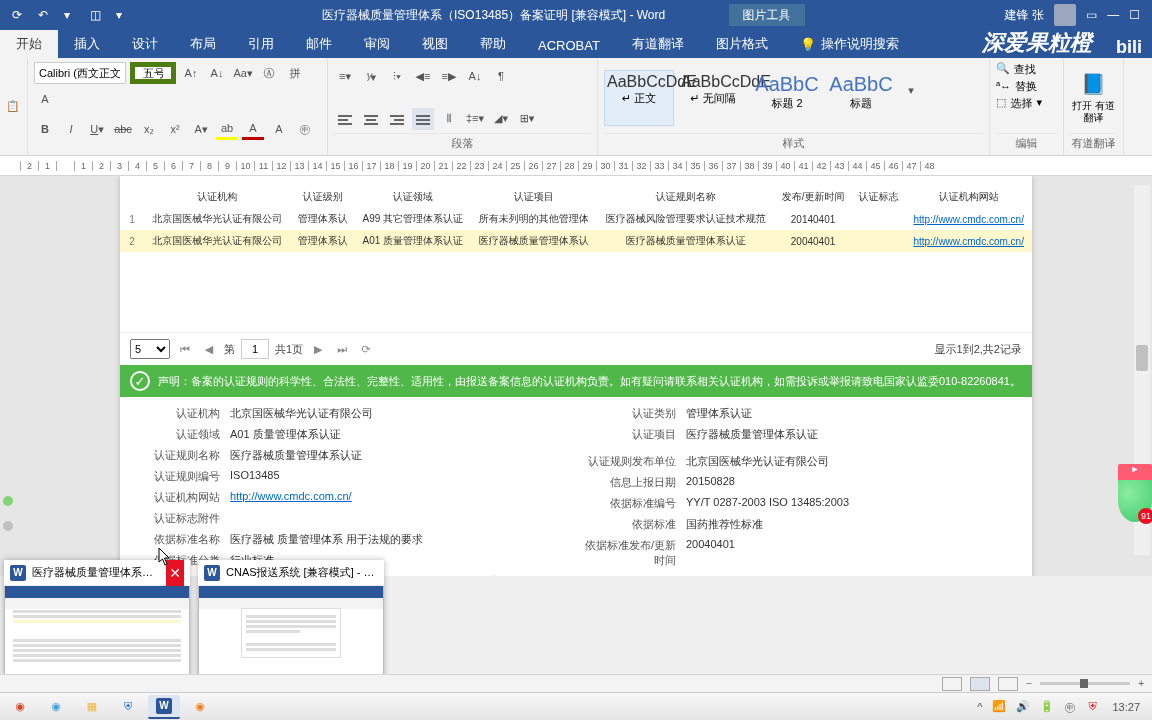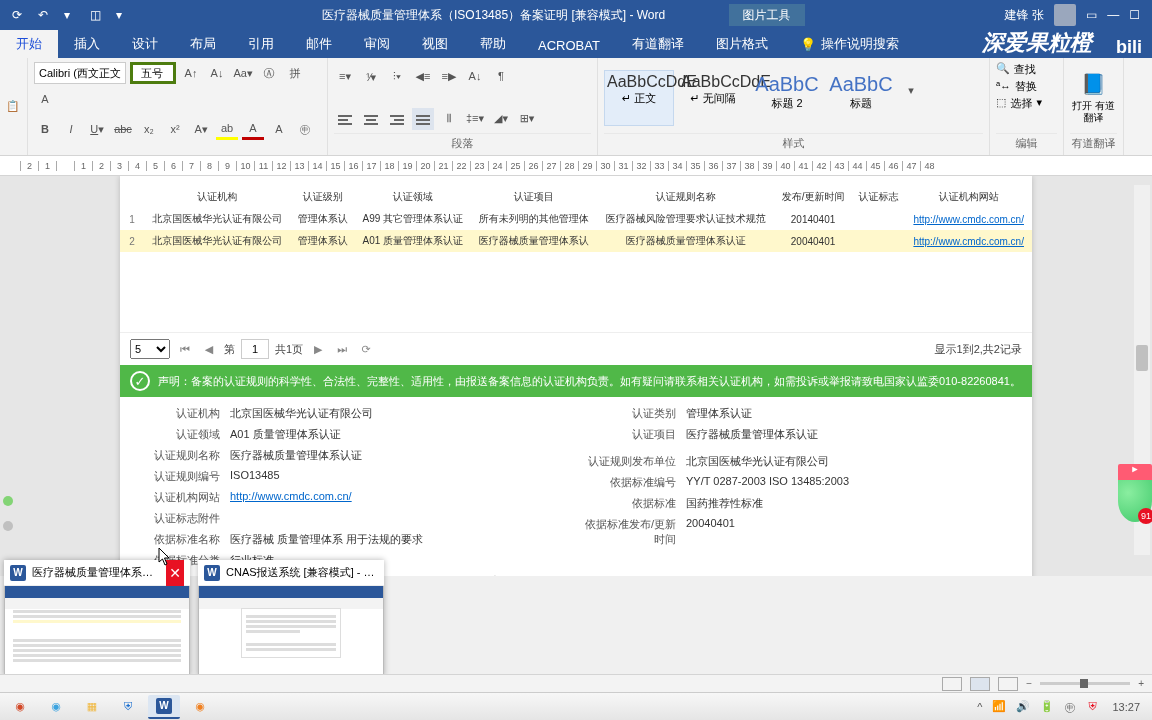--- a/index.html
+++ b/index.html
@@ -10,32 +10,32 @@
 .title-left { display: flex; align-items: center; gap: 12px; padding: 0 12px; }
 .title-icon { width: 14px; height: 14px; display: inline-block; }
 .title-center { flex: 1; text-align: center; }
 .title-tools { background: #41719c; padding: 4px 14px; margin-left: 80px; }
 .title-right { display: flex; align-items: center; gap: 10px; padding: 0 12px; }
 .avatar { width: 22px; height: 22px; background: #9aa7bd; border-radius: 2px; }
 
 
 .ribbon-tabs { height: 28px; background: #2b579a; display: flex; align-items: flex-end; padding-left: 0; }
 .ribbon-tab { padding: 5px 16px; color: #fff; font-size: 13px; cursor: pointer; }
-.ribbon-tab.active { background: #f3f3f3; color: #1d4ed8; }
+.ribbon-tab.active { background: #f3f3f3; color: #404040; }
 .ribbon-brand { margin-left: auto; padding: 0 14px; color: #fff; font-size: 22px; font-weight: bold; font-style: italic; }
 .bili-logo { padding: 0 10px; color: #fff; font-size: 18px; font-weight: bold; }
 
 
 .ribbon { height: 98px; background: #f3f3f3; border-bottom: 1px solid #d4d4d4; display: flex; }
 .ribbon-group { border-right: 1px solid #e0e0e0; padding: 4px 6px; display: flex; flex-direction: column; }
 .ribbon-body { flex: 1; display: flex; align-items: center; gap: 4px; flex-wrap: wrap; }
 .ribbon-label { text-align: center; font-size: 11px; color: #666; padding-top: 2px; border-top: 1px solid #e8e8e8; }
 .rbtn { width: 22px; height: 22px; display: flex; align-items: center; justify-content: center; color: #555; cursor: pointer; }
 .font-sel { width: 92px; height: 22px; border: 1px solid #ccc; font-size: 11px; padding: 0 4px; background: #fff; }
-.size-sel { width: 46px; height: 22px; border: 3px solid #4d7c0f; font-size: 11px; padding: 0 8px; background: #fff; }
+.size-sel { width: 46px; height: 22px; border: 5px solid #4d7c0f; font-size: 11px; padding: 0 8px; background: #fff; }
 .style-box { width: 70px; height: 56px; border: 1px solid transparent; text-align: center; padding: 2px; cursor: pointer; font-size: 11px; }
 .style-box.sel { border: 1px solid #c5d8ee; background: #e3edf9; }
 .style-preview { font-size: 16px; color: #333; }
 .style-preview.big { font-size: 24px; font-weight: bold; }
 .style-preview.mid { font-size: 20px; color: #4472c4; }
 .align-ico { width: 14px; height: 12px; display: inline-block; }
 .align-ico span { display:block; height:2px; background:#666; margin:2px 0; }
 
 
 .ruler { height: 20px; background: #fff; border-bottom: 1px solid #d4d4d4; position: relative; font-size: 9px; color: #666; display:flex; align-items:center; padding-left: 20px; overflow:hidden; }
@@ -446,20 +446,24 @@
           </div>
           <div class="detail-row">
             <div class="detail-label"></div>
             <div class="detail-val"></div>
           </div>
           <div class="detail-row">
             <div class="detail-label">认证规则发布单位</div>
             <div class="detail-val">北京国医械华光认证有限公司</div>
           </div>
           <div class="detail-row">
+            <div class="detail-label">信息上报日期</div>
+            <div class="detail-val">20150828</div>
+          </div>
+          <div class="detail-row">
             <div class="detail-label">依据标准编号</div>
             <div class="detail-val">YY/T 0287-2003 ISO 13485:2003</div>
           </div>
           <div class="detail-row">
             <div class="detail-label">依据标准</div>
             <div class="detail-val">国药推荐性标准</div>
           </div>
           <div class="detail-row">
             <div class="detail-label">依据标准发布/更新时间</div>
             <div class="detail-val">20040401</div>

